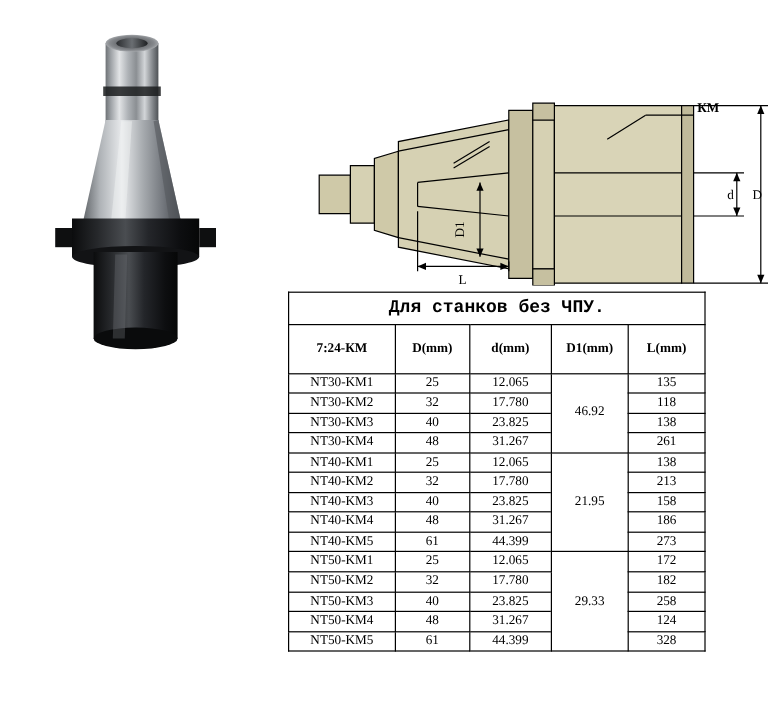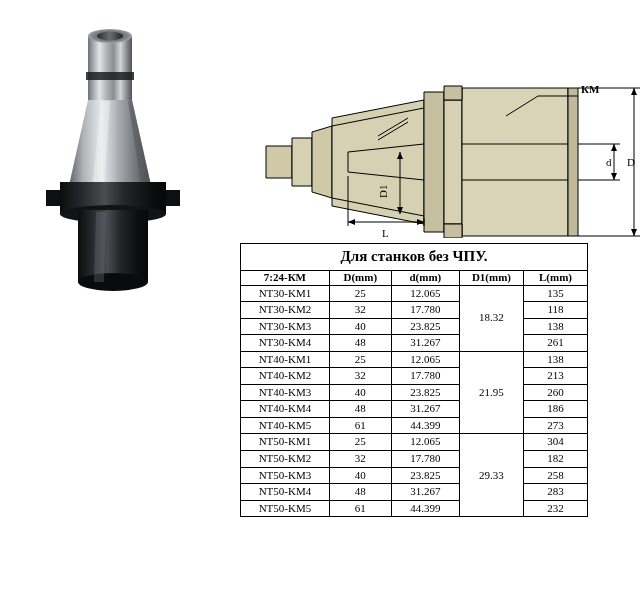--- a/index.html
+++ b/index.html
@@ -62,26 +62,26 @@
   }
   table.spec caption {
     caption-side: top;
     border: 1px solid #000;
     border-bottom: none;
     font-size: 15px;
     font-weight: bold;
     padding: 4px 0 5px 0;
     background: #fff;
     color: #000;
-    font-family: Liberation Serif, serif;
+    font-family: Liberation Mono, monospace;
   }
   table.spec thead td {
     font-weight: bold;
     font-size: 11px;
-    padding: 1px 1px;
+    padding: 14px 1px;
   }
   .col-model { width: 86px; }
   .col-d     { width: 60px; }
   .col-dsm   { width: 66px; }
   .col-d1    { width: 62px; }
   .col-l     { width: 62px; }
   td.model { font-size: 10.5px; margin-left: 36px; }
   td.d1cell { vertical-align: middle; }
 
   
@@ -254,21 +254,21 @@
           <td>d(mm)</td>
           <td>D1(mm)</td>
           <td>L(mm)</td>
         </tr>
       </thead>
       <tbody id="spec-body">
           <tr>
             <td class="model">NT30-KM1</td>
             <td>25</td>
             <td>12.065</td>
-            <td class="d1cell" rowspan="4">18.32</td>
+            <td class="d1cell" rowspan="4">46.92</td>
             <td>135</td>
           </tr>
           <tr>
             <td class="model">NT30-KM2</td>
             <td>32</td>
             <td>17.780</td>
             <td>118</td>
           </tr>
           <tr>
             <td class="model">NT30-KM3</td>
@@ -292,62 +292,62 @@
           <tr>
             <td class="model">NT40-KM2</td>
             <td>32</td>
             <td>17.780</td>
             <td>213</td>
           </tr>
           <tr>
             <td class="model">NT40-KM3</td>
             <td>40</td>
             <td>23.825</td>
-            <td>260</td>
+            <td>158</td>
           </tr>
           <tr>
             <td class="model">NT40-KM4</td>
             <td>48</td>
             <td>31.267</td>
             <td>186</td>
           </tr>
           <tr>
             <td class="model">NT40-KM5</td>
             <td>61</td>
             <td>44.399</td>
             <td>273</td>
           </tr>
           <tr>
             <td class="model">NT50-KM1</td>
             <td>25</td>
             <td>12.065</td>
             <td class="d1cell" rowspan="5">29.33</td>
-            <td>304</td>
+            <td>172</td>
           </tr>
           <tr>
             <td class="model">NT50-KM2</td>
             <td>32</td>
             <td>17.780</td>
             <td>182</td>
           </tr>
           <tr>
             <td class="model">NT50-KM3</td>
             <td>40</td>
             <td>23.825</td>
             <td>258</td>
           </tr>
           <tr>
             <td class="model">NT50-KM4</td>
             <td>48</td>
             <td>31.267</td>
-            <td>283</td>
+            <td>124</td>
           </tr>
           <tr>
             <td class="model">NT50-KM5</td>
             <td>61</td>
             <td>44.399</td>
-            <td>232</td>
+            <td>328</td>
           </tr>
         </tbody>
     </table>
   </div>
 
 </div>
 
 </body></html>

